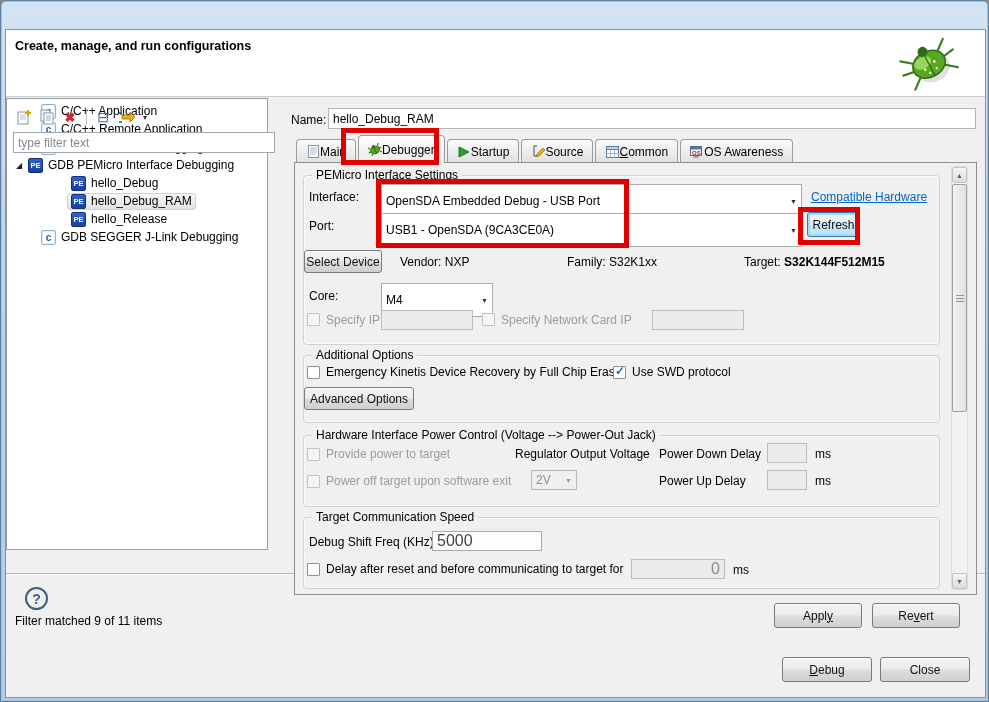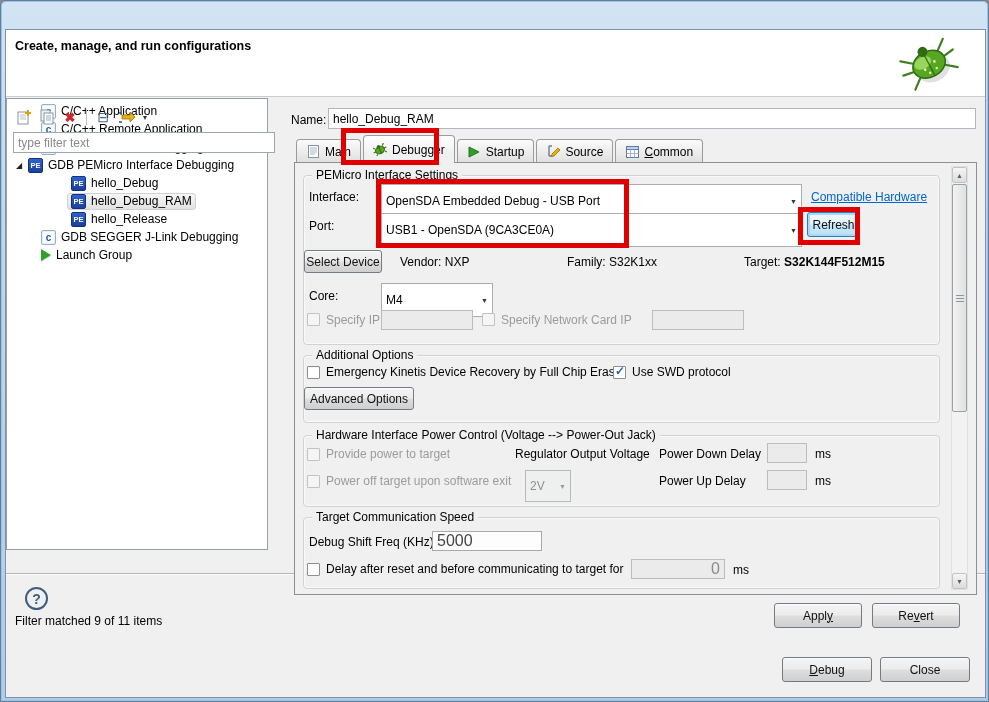--- a/index.html
+++ b/index.html
@@ -49,21 +49,21 @@
             border-radius:2px; color:#fff; font-weight:bold; font-size:7.5px; line-height:14px; text-align:center; }
   .launchicon { width:0; height:0; border-left:10px solid #2f9e2f; border-top:6px solid transparent;
                 border-bottom:6px solid transparent; filter:drop-shadow(0 1px 0 #bfe3bf); }
   #filter-status { left:9px; top:516px; }
 
   
   #name-label { left:285px; top:83px; }
   #name-input { left:322px; top:78px; width:648px; height:21px; border:1px solid #b2b6bd; background:#fff;
                 font-family:"Liberation Sans",sans-serif; font-size:12px; padding:0 4px; color:#000; }
   #tabs { left:290px; top:105px; height:28px; display:flex; align-items:flex-end; }
-  .tab { height:24px; display:flex; align-items:center; gap:5px; padding:0 9px; border:1px solid #9b9b9b; border-bottom:none;
+  .tab { height:24px; display:flex; align-items:center; padding:0 9px; border:1px solid #9b9b9b; border-bottom:none;
          border-radius:4px 4px 0 0; background:linear-gradient(180deg,#fbfbfb,#dfdfdf); margin-right:2px; white-space:nowrap; }
   .tab.active { height:28px; background:linear-gradient(180deg,#fefefe,#f0f0f0 70%); position:relative; z-index:3; }
   .tabicon { width:14px; height:13px; display:inline-flex; align-items:center; justify-content:center; }
 
   #tab-content { left:288px; top:132px; width:683px; height:433px; border:1px solid #8f8f8f; background:#f0f0f0; z-index:2; }
 
   .group { position:absolute; border:1px solid #d2d2d2; border-radius:4px; box-shadow:inset 0 0 0 1px rgba(255,255,255,.6); }
   .glegend { position:absolute; top:-8px; left:8px; background:#f0f0f0; padding:0 4px; white-space:nowrap; }
 
   .lbl { position:absolute; white-space:nowrap; }
@@ -220,26 +220,20 @@
                 <span class="peicon">PE</span>
                 <span>hello_Release</span>
               </span>
           </div>
           <div class="trow" style="padding-left:30px">
             <span class="tw">
                 <span class="cicon">c</span>
                 <span>GDB SEGGER J-Link Debugging</span>
               </span>
           </div>
-          <div class="trow" style="padding-left:30px">
-            <span class="tw">
-                <span class="launchicon"></span>
-                <span>Launch Group</span>
-              </span>
-          </div>
         </div>
       </div>
 
       <span id="filter-status" class="abs">Filter matched 9 of 11 items</span>
     </div>
 
     <span id="name-label" class="abs">Name:</span>
     <input id="name-input" class="abs" value="hello_Debug_RAM" style="">
 
     <div id="tabs" class="abs">
@@ -285,20 +279,31 @@
       </div>
       <div class="tab">
         <span class="tabicon">
             <svg width="13" height="12" viewBox="0 0 13 12">
               <rect x="0.5" y="0.5" width="12" height="11" fill="#fff" stroke="#5f7aa0"></rect>
               <rect x="0.5" y="0.5" width="12" height="3" fill="#b9d2ef" stroke="#5f7aa0"></rect>
               <path d="M4.5 3.5 V11.5 M8.5 3.5 V11.5 M0.5 7.5 H12.5" stroke="#9db4d2"></path>
             </svg>
           </span>
         <span><span class="mn">C</span><span>ommon</span></span>
+      </div>
+      <div class="tab">
+        <span class="tabicon">
+            <svg width="14" height="13" viewBox="0 0 14 13">
+              <rect x="0.5" y="1.5" width="11" height="9" fill="#eef4fb" stroke="#55688a"></rect>
+              <rect x="0.5" y="1.5" width="11" height="2.4" fill="#4a78c2" stroke="#55688a"></rect>
+              <text x="2" y="9.5" font-size="6" font-weight="bold" fill="#c22a10" font-family="Liberation Sans">OS</text>
+              <path d="M4 11 L3 13 L9 13 L8 11" fill="#8ea2bd"></path>
+            </svg>
+          </span>
+        <span>OS Awareness</span>
       </div>
     </div>
 
     <div id="tab-content" class="abs">
 
       <div class="group" style="left:8px;top:12px;width:637px;height:170px">
         <span class="glegend">PEMicro Interface Settings</span>
       </div>
       <span class="lbl" style="left:14px;top:27px">Interface:</span>
       <div class="combo" style="left:86px;top:21px;width:421px">
@@ -354,21 +359,21 @@
       </div>
       <span class="cb dis" style="left:12px;top:285px"></span>
       <span class="dlbl" style="left:31px;top:284px">Provide power to target</span>
       <span class="lbl" style="left:220px;top:284px">Regulator Output Voltage</span>
       <span class="lbl" style="left:364px;top:284px">Power Down Delay</span>
       <input class="tin" style="left: 472px; top: 280px; width: 40px;" disabled="">
       <span class="lbl" style="left:520px;top:284px">ms</span>
 
       <span class="cb dis" style="left:12px;top:312px"></span>
       <span class="dlbl" style="left:31px;top:311px">Power off target upon software exit</span>
-      <div class="combo dis" style="left:230px;top:307px;width:46px;height:32px">
+      <div class="combo dis" style="left:236px;top:307px;width:46px;height:20px">
         <span>2V</span>
         <span class="carrow">▼</span>
       </div>
       <span class="lbl" style="left:364px;top:311px">Power Up Delay</span>
       <input class="tin" style="left: 472px; top: 307px; width: 40px;" disabled="">
       <span class="lbl" style="left:520px;top:311px">ms</span>
 
       <div class="group" style="left:8px;top:354px;width:637px;height:72px">
         <span class="glegend">Target Communication Speed</span>
       </div>

